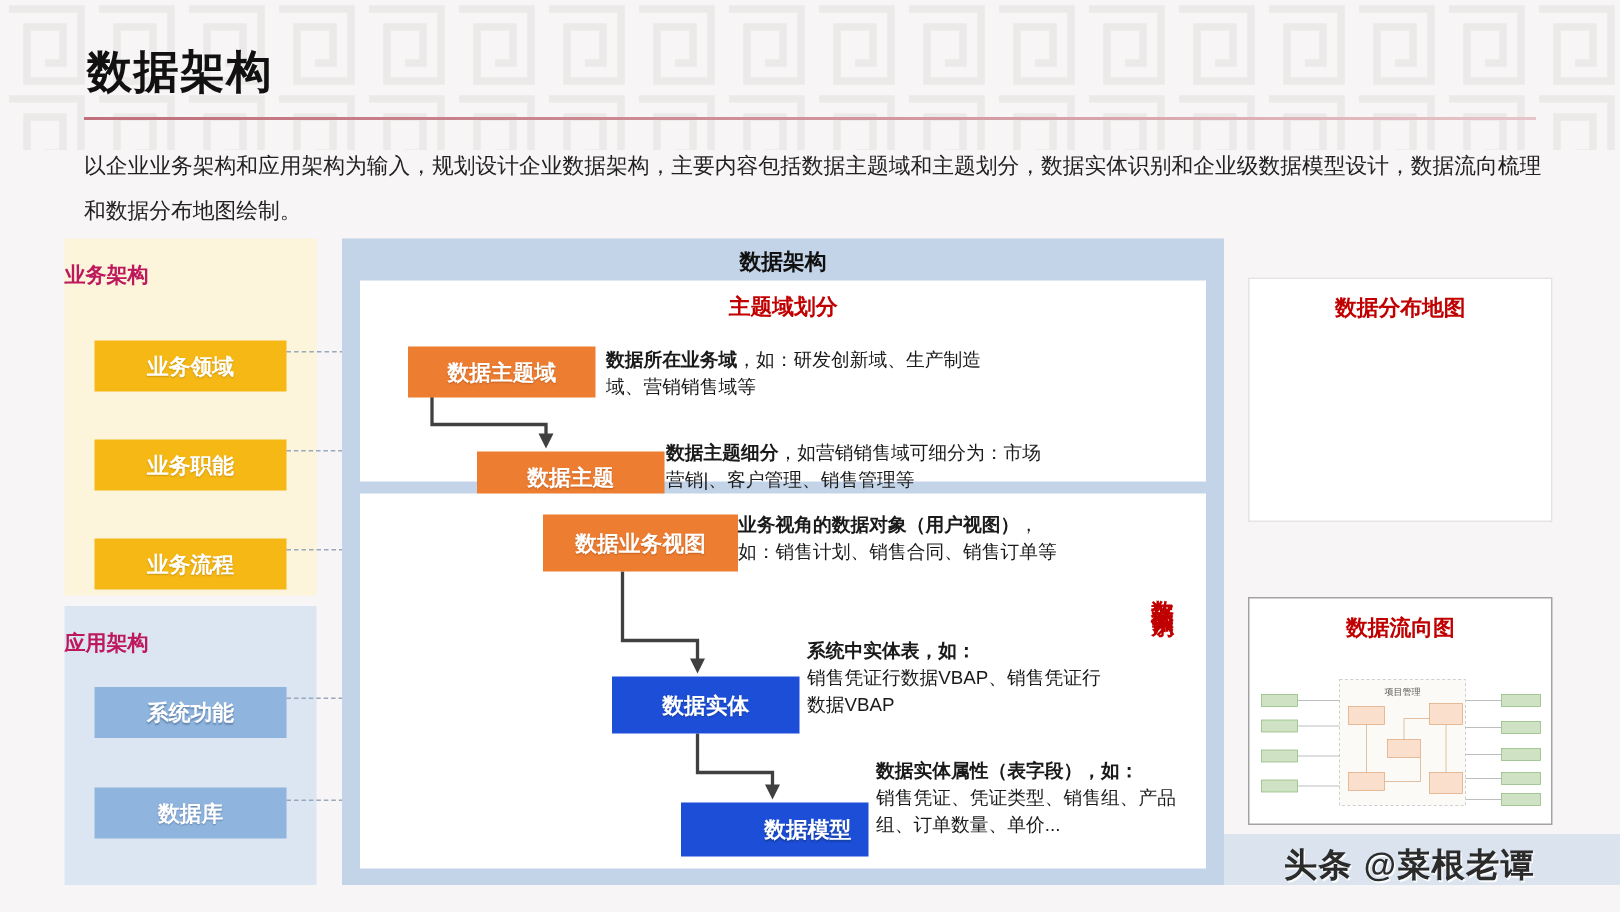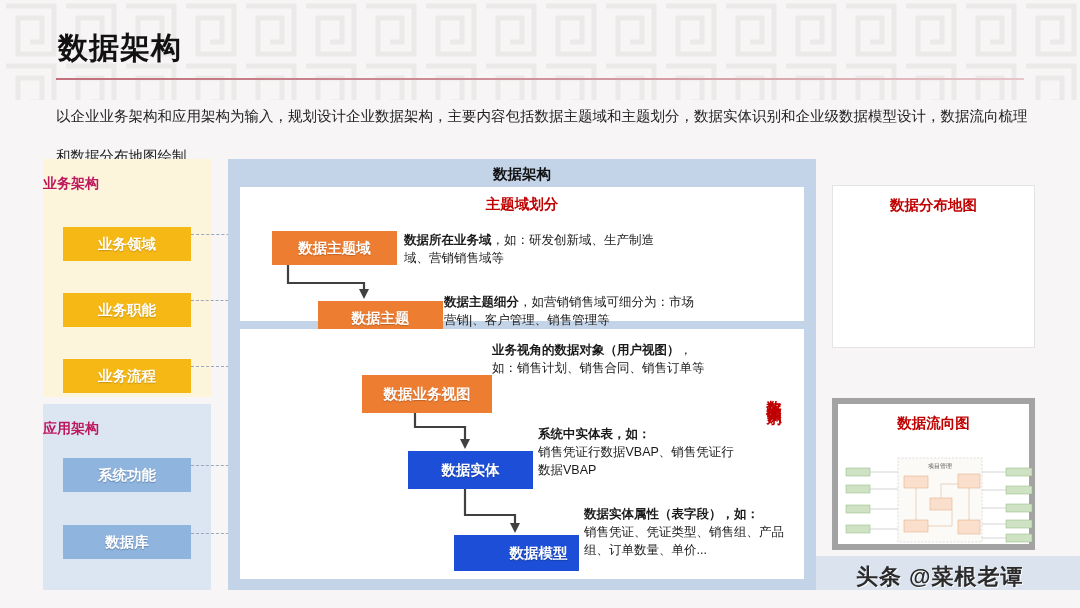--- a/index.html
+++ b/index.html
@@ -26,21 +26,21 @@
     position: absolute; left: 58px; top: 28px;
     font-size: 30px; font-weight: bold; color: #111;
     letter-spacing: 1px;
   }
   #title-rule {
     position: absolute; left: 56px; top: 78px; width: 968px; height: 2px;
     background: linear-gradient(to right, #c0707a 0%, #d49aa2 60%, #e6c6ca 100%);
   }
   #intro {
     position: absolute; left: 56px; top: 96px; width: 975px;
-    font-size: 14.5px; line-height: 40px; color: #222;
+    font-size: 14.5px; line-height: 30px; color: #222;
   }
 
   
   #biz-panel {
     position: absolute; left: 43px; top: 159px; width: 168px; height: 238px;
     background: #fdf4dc;
   }
   #app-panel {
     position: absolute; left: 43px; top: 404px; width: 168px; height: 186px;
     background: #dce6f3;
@@ -107,21 +107,21 @@
     letter-spacing: 2px;
   }
 
   
   #map-panel {
     position: absolute; left: 832px; top: 185px; width: 203px; height: 163px;
     background: #ffffff; border: 1px solid #e4e4e4;
   }
   #flow-panel {
     position: absolute; left: 832px; top: 398px; width: 203px; height: 152px;
-    background: #ffffff; border: 6px solid #a3a3a3;
+    background: #ffffff; border: 1px solid #a3a3a3;
   }
   .right-head {
     text-align: center; padding-top: 10px;
     font-size: 14.5px; font-weight: bold; color: #c00000;
   }
 
   
   #thumb { position: absolute; left: 4px; top: 46px; width: 195px; height: 100px; }
 
   
@@ -202,21 +202,21 @@
 
       <svg style="position:absolute; left:0; top:0; width:564px; height:250px;" viewBox="0 0 564 250">
 
         <path d="M175 52 L175 98 L225 98 L225 112" fill="none" stroke="#404040" stroke-width="2.2"></path>
         <path d="M225 120 l-5 -10 h10 z" fill="#404040"></path>
 
         <path d="M225 160 L225 186 L275 186 L275 196" fill="none" stroke="#404040" stroke-width="2.2"></path>
         <path d="M275 204 l-5 -10 h10 z" fill="#404040"></path>
       </svg>
 
-      <div class="flow-box orange" style="left:122px; top:14px; width:130px; height:38px;margin-top:32px;">数据业务视图</div>
+      <div class="flow-box orange" style="left:122px; top:14px; width:130px; height:38px;">数据业务视图</div>
 
       <div class="flow-box navy" style="left:168px; top:122px; width:125px; height:38px;">数据实体</div>
 
       <div class="flow-box navy" style="left:214px; top:206px; width:125px; height:36px;padding-left:44px;">数据模型</div>
 
       <div class="note" style="left:252px; top:12px; width:215px;">
         <b>业务视角的数据对象（用户视图）</b><span>，如：销售计划、销售合同、销售订单等</span>
       </div>
 
       <div class="note" style="left:298px; top:96px; width:205px;">

